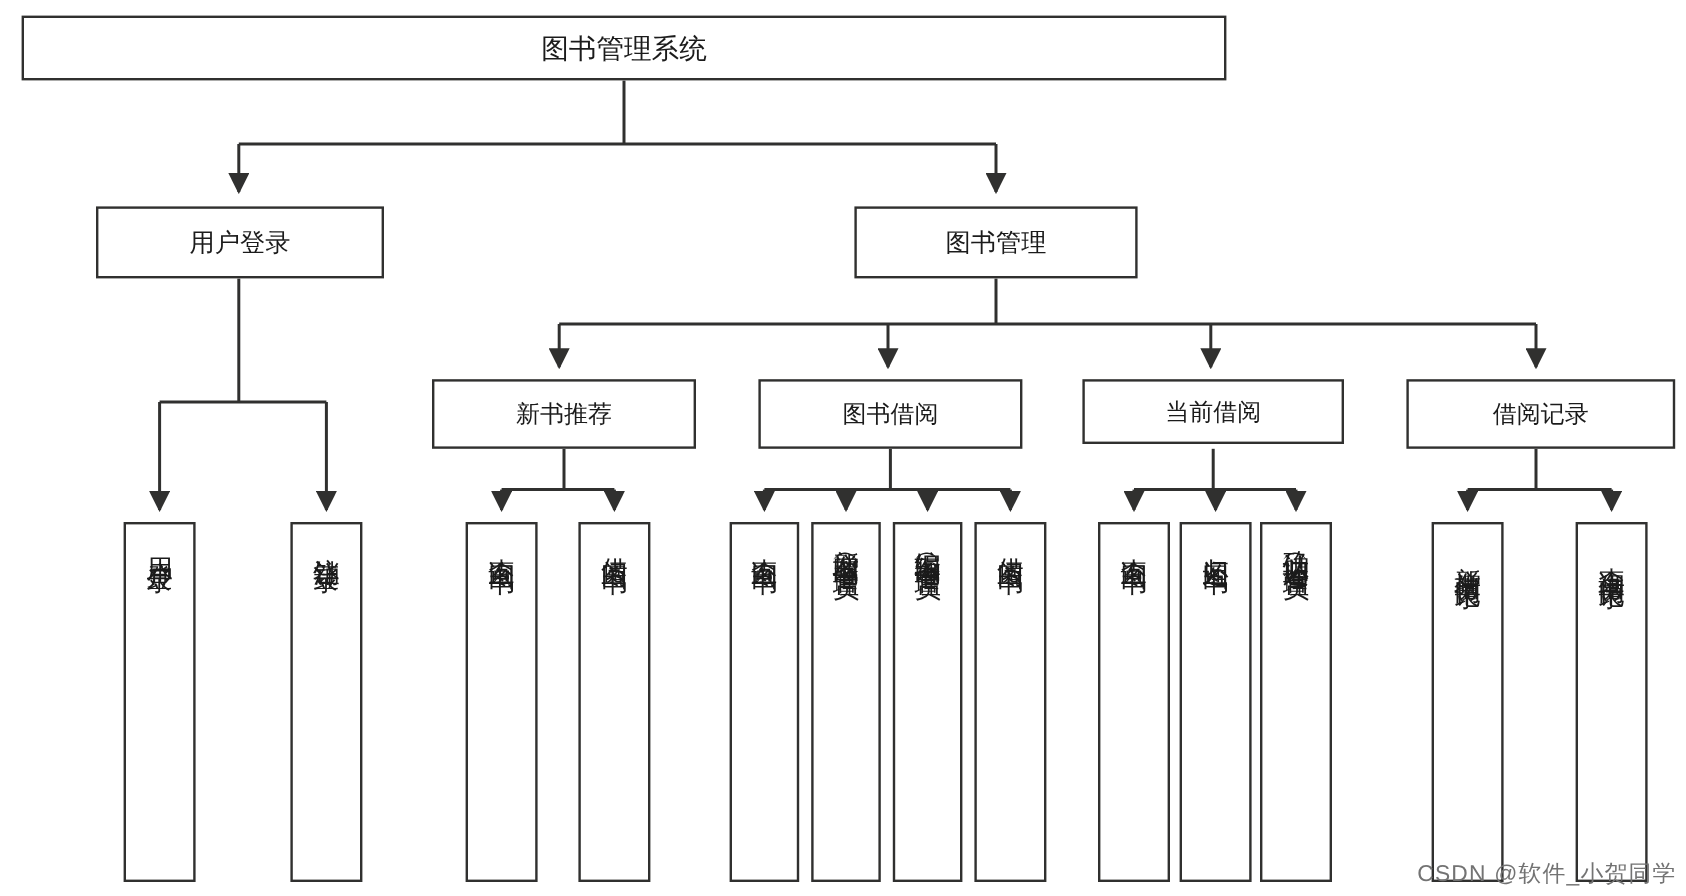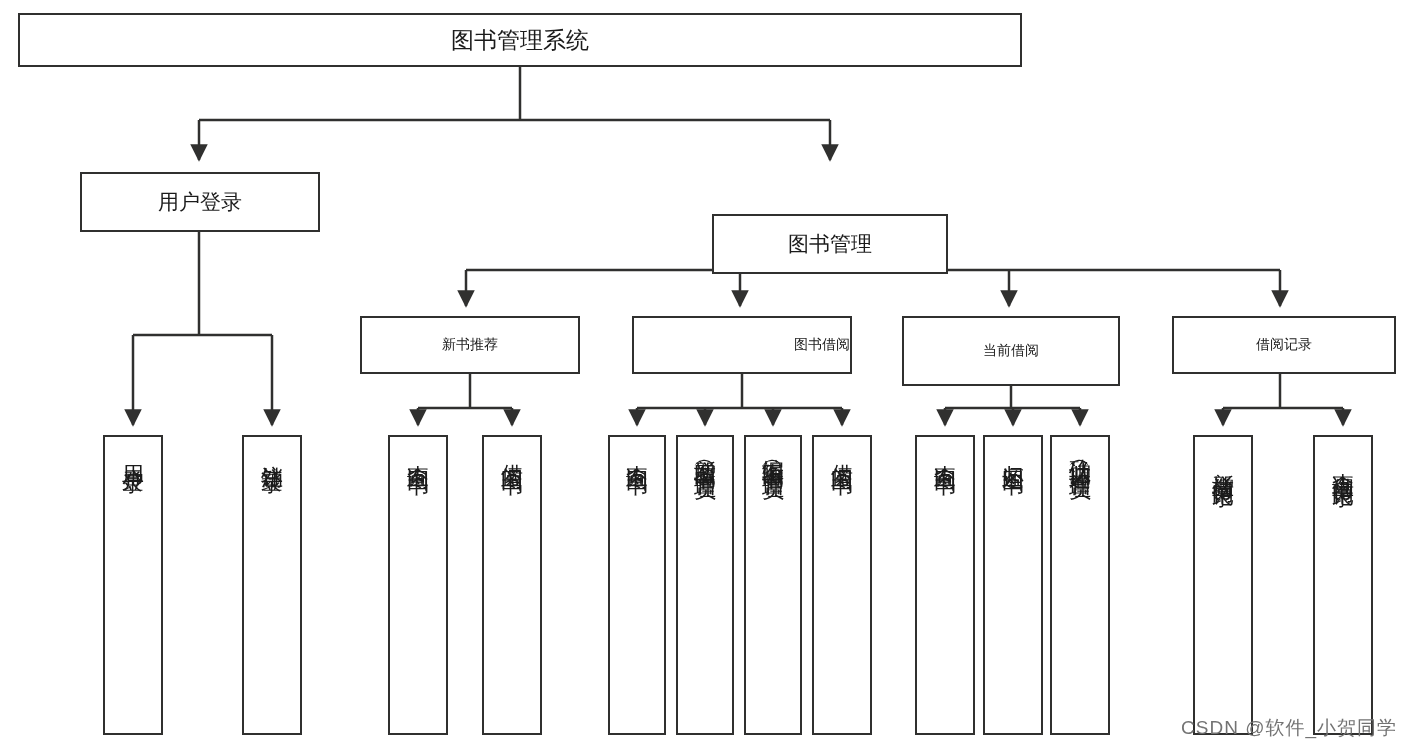--- a/index.html
+++ b/index.html
@@ -20,21 +20,21 @@
     background:#ffffff;
     border:2.5px solid #30302f;
     display:flex;
     align-items:center;
     justify-content:center;
     color:#1b1b1b;
     z-index:2;
   }
   .node.root{font-size:23px;}
   .node.lvl2{font-size:21px;}
-  .node.lvl3{font-size:14px;}
+  .node.lvl3{font-size:20px;}
 
   
   .node.leaf{
     align-items:flex-start;
     justify-content:center;
     padding-top:10px;
     font-size:22px;
   }
   .leaf .vtext{
     writing-mode:vertical-rl;
@@ -109,31 +109,31 @@
     </g>
   </svg>
 
   <div class="node root" style="left:18px;top:13px;width:1004px;height:54px;">
     <span>图书管理系统</span>
   </div>
 
   <div class="node lvl2" style="left:80px;top:172px;width:240px;height:60px;">
     <span>用户登录</span>
   </div>
-  <div class="node lvl2" style="left:712px;top:172px;width:236px;height:60px;margin-top:42px;">
+  <div class="node lvl2" style="left:712px;top:172px;width:236px;height:60px;">
     <span>图书管理</span>
   </div>
 
   <div class="node lvl3" style="left:360px;top:316px;width:220px;height:58px;">
     <span>新书推荐</span>
   </div>
-  <div class="node lvl3" style="left:632px;top:316px;width:220px;height:58px;justify-content:flex-end;">
+  <div class="node lvl3" style="left:632px;top:316px;width:220px;height:58px;">
     <span>图书借阅</span>
   </div>
-  <div class="node lvl3" style="left:902px;top:316px;width:218px;height:70px;text-align:center;">
+  <div class="node lvl3" style="left:902px;top:316px;width:218px;height:54px;text-align:center;">
     <span>当前借阅</span>
   </div>
   <div class="node lvl3" style="left:1172px;top:316px;width:224px;height:58px;">
     <span>借阅记录</span>
   </div>
 
   <div class="node leaf" style="left:103px;top:435px;width:60px;height:300px;">
     <span class="vtext">用户登录</span>
   </div>
   <div class="node leaf" style="left:242px;top:435px;width:60px;height:300px;">

